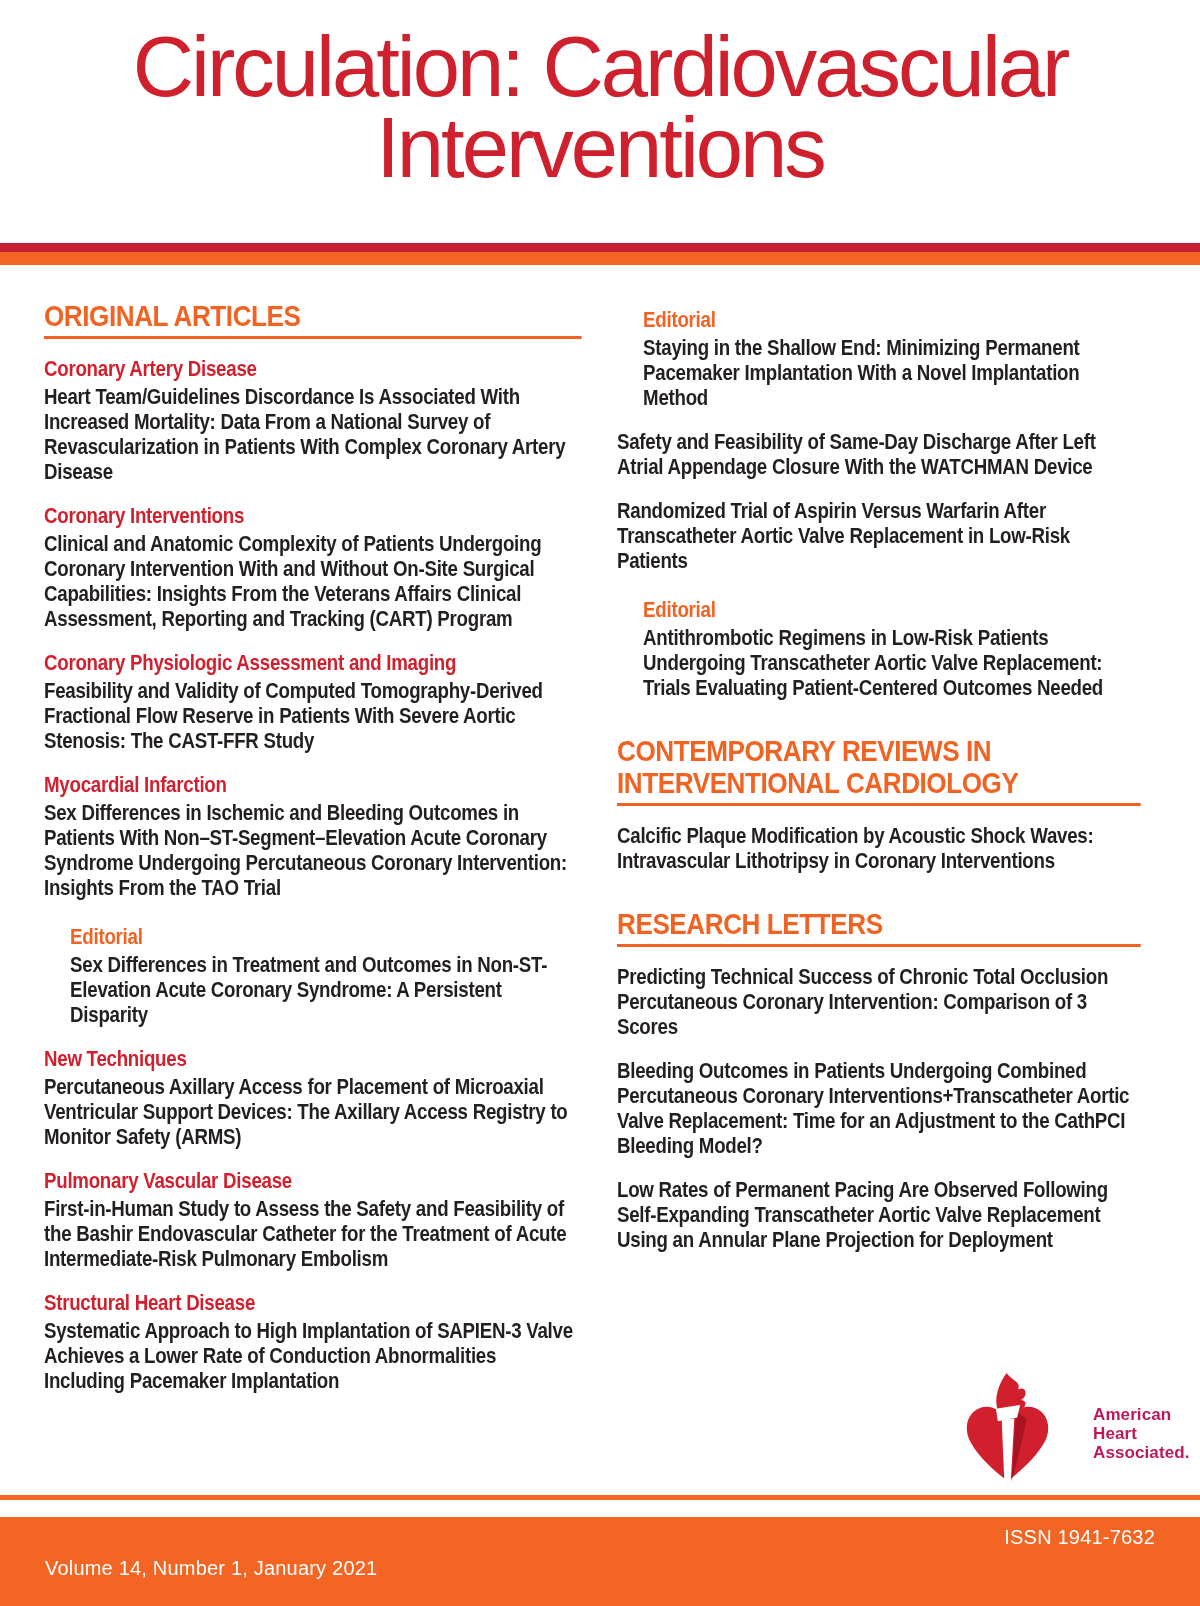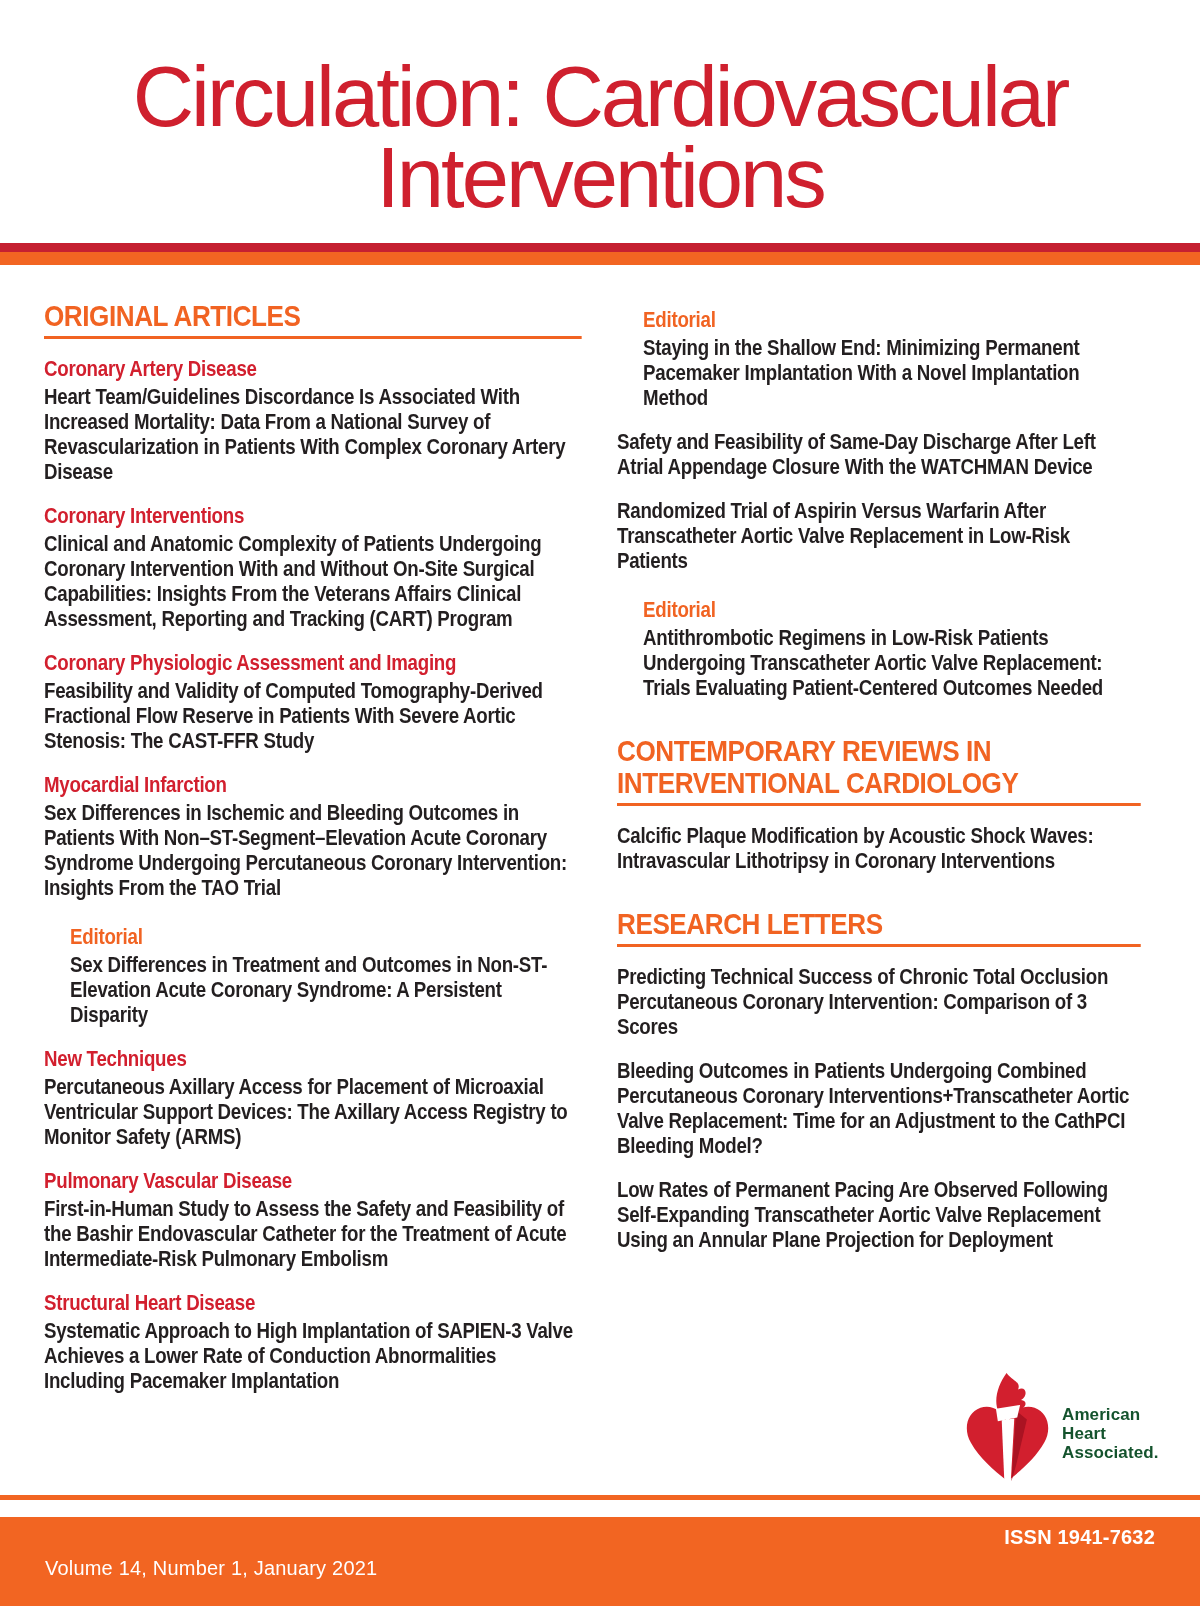--- a/index.html
+++ b/index.html
@@ -2,21 +2,21 @@
 <html><head>
 <meta charset="utf-8">
 <style>
   html,body{margin:0;padding:0;background:#ffffff;}
   .page{
     position:relative;width:1200px;height:1606px;background:#ffffff;overflow:hidden;
     font-family:"Liberation Sans","DejaVu Sans",sans-serif;
   }
   
   .masthead{
-    margin:0;padding-top:56px;text-align:center;
+    margin:0;padding-top:26px;text-align:center;
     color:#cf202e;font-size:85px;font-weight:400;line-height:81px;letter-spacing:-3px;
   }
   .masthead span{display:block;}
   .bar{position:absolute;left:0;width:1200px;}
   .bar-red{top:243px;height:9px;background:#c52031;}
   .bar-orange{top:252px;height:13px;background:#f26522;}
   
   .col{position:absolute;transform:scaleX(0.87);transform-origin:left top;}
   .col-left{left:44px;top:300px;width:618px;}
   .col-right{left:617px;top:303px;width:602px;}
@@ -26,27 +26,27 @@
   }
   .sec.spaced{margin-top:34px;}
   .entry{margin:0 0 19px 0;}
   .cat{color:#d21f2e;font-size:21.5px;line-height:25px;font-weight:700;margin:0 0 3px 0;letter-spacing:-0.3px;}
   .title{color:#231f20;font-size:21.5px;line-height:25px;font-weight:700;margin:0;letter-spacing:-0.3px;}
   .editorial{margin:24px 0 19px 30px;}
   .editorial.first{margin-top:5px;}
   .ed-label{color:#f16322;font-size:21.5px;line-height:25px;font-weight:700;margin:0 0 3px 0;letter-spacing:-0.3px;}
   
   .aha{position:absolute;left:962px;top:1372px;display:flex;align-items:center;gap:8px;}
-  .aha-text{color:#14532d;font-size:17px;line-height:19px;font-weight:700;letter-spacing:0.1px;}
+  .aha-text{color:#be185d;font-size:17px;line-height:19px;font-weight:700;letter-spacing:0.1px;margin-left:31px;}
   .aha-text span{display:block;}
   
   .footer-thinline{position:absolute;left:0;top:1495px;width:1200px;height:5px;background:#f26522;}
   .footer-bar{position:absolute;left:0;top:1517px;width:1200px;height:89px;background:#f26522;color:#ffffff;}
   .footer-volume{position:absolute;left:45px;top:40px;font-size:20px;letter-spacing:0.2px;}
-  .footer-right{position:absolute;right:45px;top:7px;text-align:right;font-size:20px;line-height:26px;letter-spacing:0.2px;font-weight:bold;}
+  .footer-right{position:absolute;right:45px;top:7px;text-align:right;font-size:20px;line-height:26px;letter-spacing:0.2px;}
   .footer-right span{display:block;}
 </style>
 </head>
 <body>
 
 <div class="page">
 
   <h1 class="masthead">
     <span>Circulation: Cardiovascular</span>
     <span>Interventions</span>

